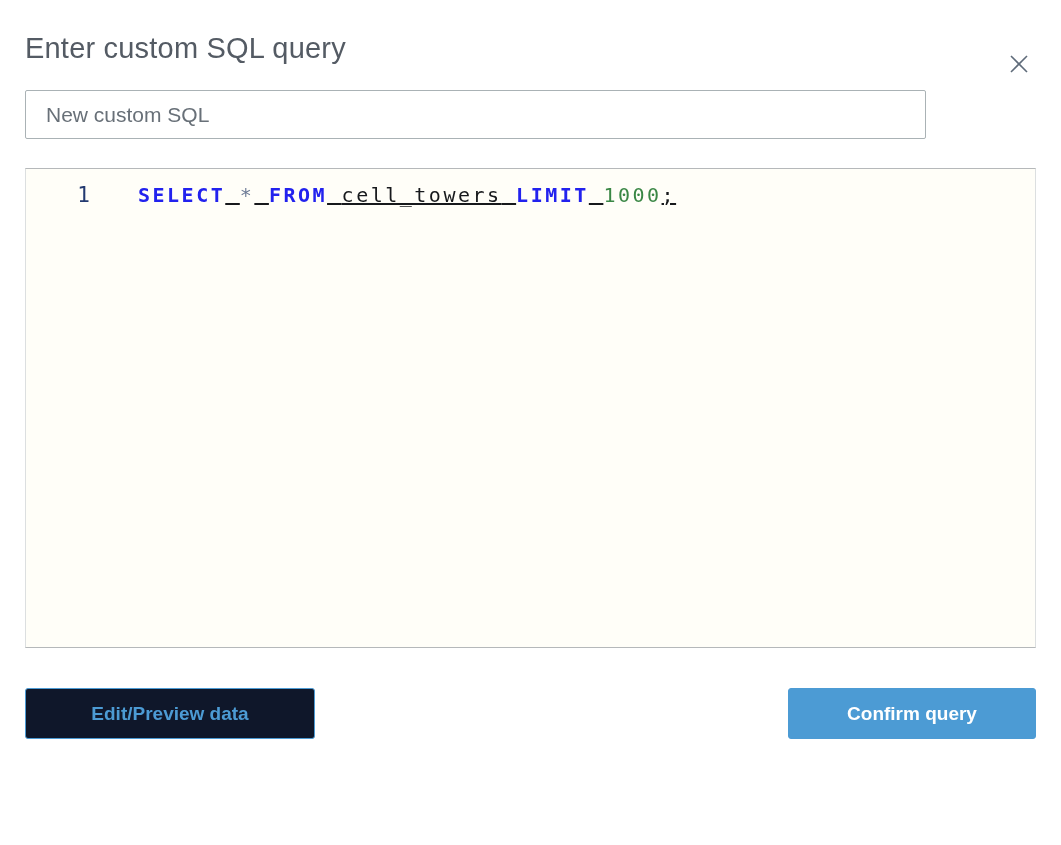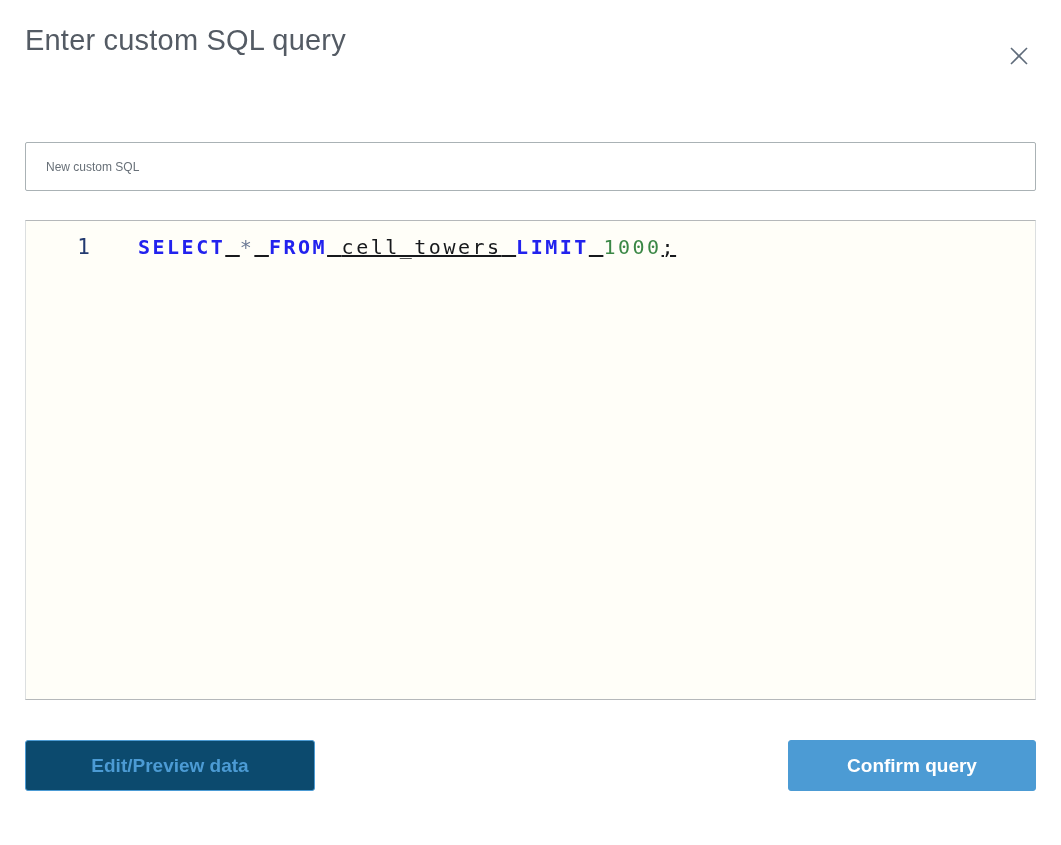--- a/index.html
+++ b/index.html
@@ -2,21 +2,21 @@
 <html style="--title: #545b64; --subtitle: #4a5056; --input-border: #aab2b5; --input-text: #687078; --editor-bg: #fffef8; --editor-border-strong: #b5b8ba; --editor-border-soft: #dcdfe0; --keyword: #2222ee; --operator: #6d7b96; --number: #3a8745; --plain: #17191c; --line-number: #233a70; --accent: #4c9bd4; --button-primary-text: #ffffff; --close-icon: #5f6b7a;"><head>
 <meta charset="utf-8">
 <style>
   * { box-sizing: border-box; margin: 0; padding: 0; }
   html, body { width: 1061px; height: 845px; background: #ffffff; overflow: hidden; }
   body { font-family: "Liberation Sans", sans-serif; position: relative; }
 
   .dialog { position: relative; width: 1061px; height: 845px; padding: 0 25px; }
 
   .dialog-title {
-    margin-top: 24px;
+    margin-top: 32px;
     font-size: 29px;
     font-weight: 400;
     color: var(--title, #545b64);
     letter-spacing: 0.2px;
   }
 
   .close-btn {
     position: absolute;
     top: 18px;
     right: 28px;
@@ -32,28 +32,28 @@
 
   .dialog-subtitle {
     margin-top: 33px;
     font-size: 20px;
     font-weight: 400;
     color: var(--subtitle, #4a5056);
   }
 
   .name-input {
     display: block;
-    margin-top: 85px;
-    width: 1011px;
+    margin-top: 25px;
+    width: 901px;
     height: 49px;
     border: 1px solid var(--input-border, #aab2b5);
     border-radius: 2px;
     padding: 0 20px;
     font-family: "Liberation Sans", sans-serif;
-    font-size: 12px;
+    font-size: 21px;
     color: var(--input-text, #687078);
     background: #ffffff;
     outline: none;
   }
 
   .code-editor {
     margin-top: 29px;
     width: 1011px;
     height: 480px;
     background: var(--editor-bg, #fffef8);
@@ -106,21 +106,21 @@
     border-radius: 3px;
     font-family: "Liberation Sans", sans-serif;
     font-size: 19px;
     font-weight: 700;
     cursor: pointer;
     padding: 0 24px;
   }
 
   .btn-secondary {
     min-width: 290px;
-    background: #0c4a6e;
+    background: #0f172a;
     border: 1px solid var(--accent, #4c9bd4);
     color: var(--accent, #4c9bd4);
   }
 
   .btn-primary {
     min-width: 248px;
     background: var(--accent, #4c9bd4);
     border: 1px solid var(--accent, #4c9bd4);
     color: var(--button-primary-text, #ffffff);
   }

